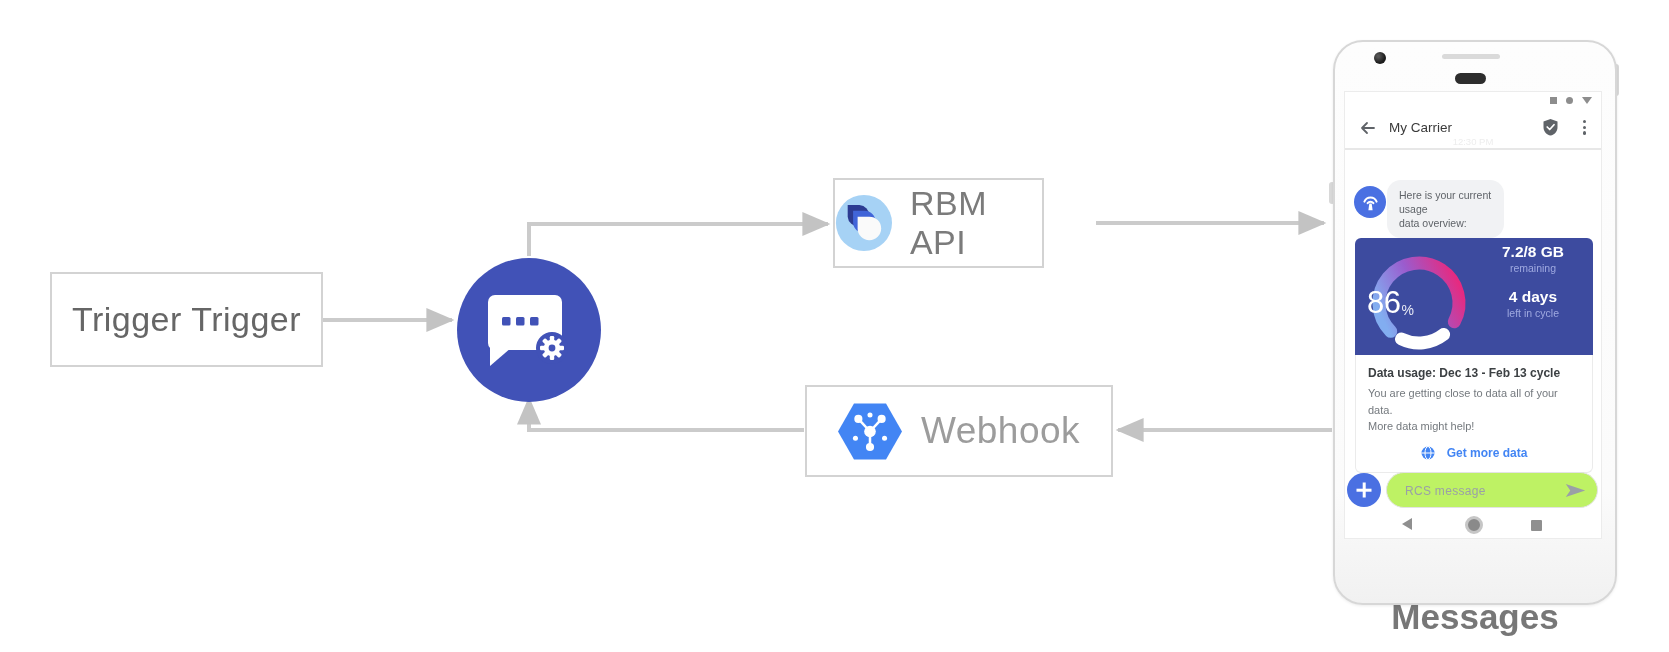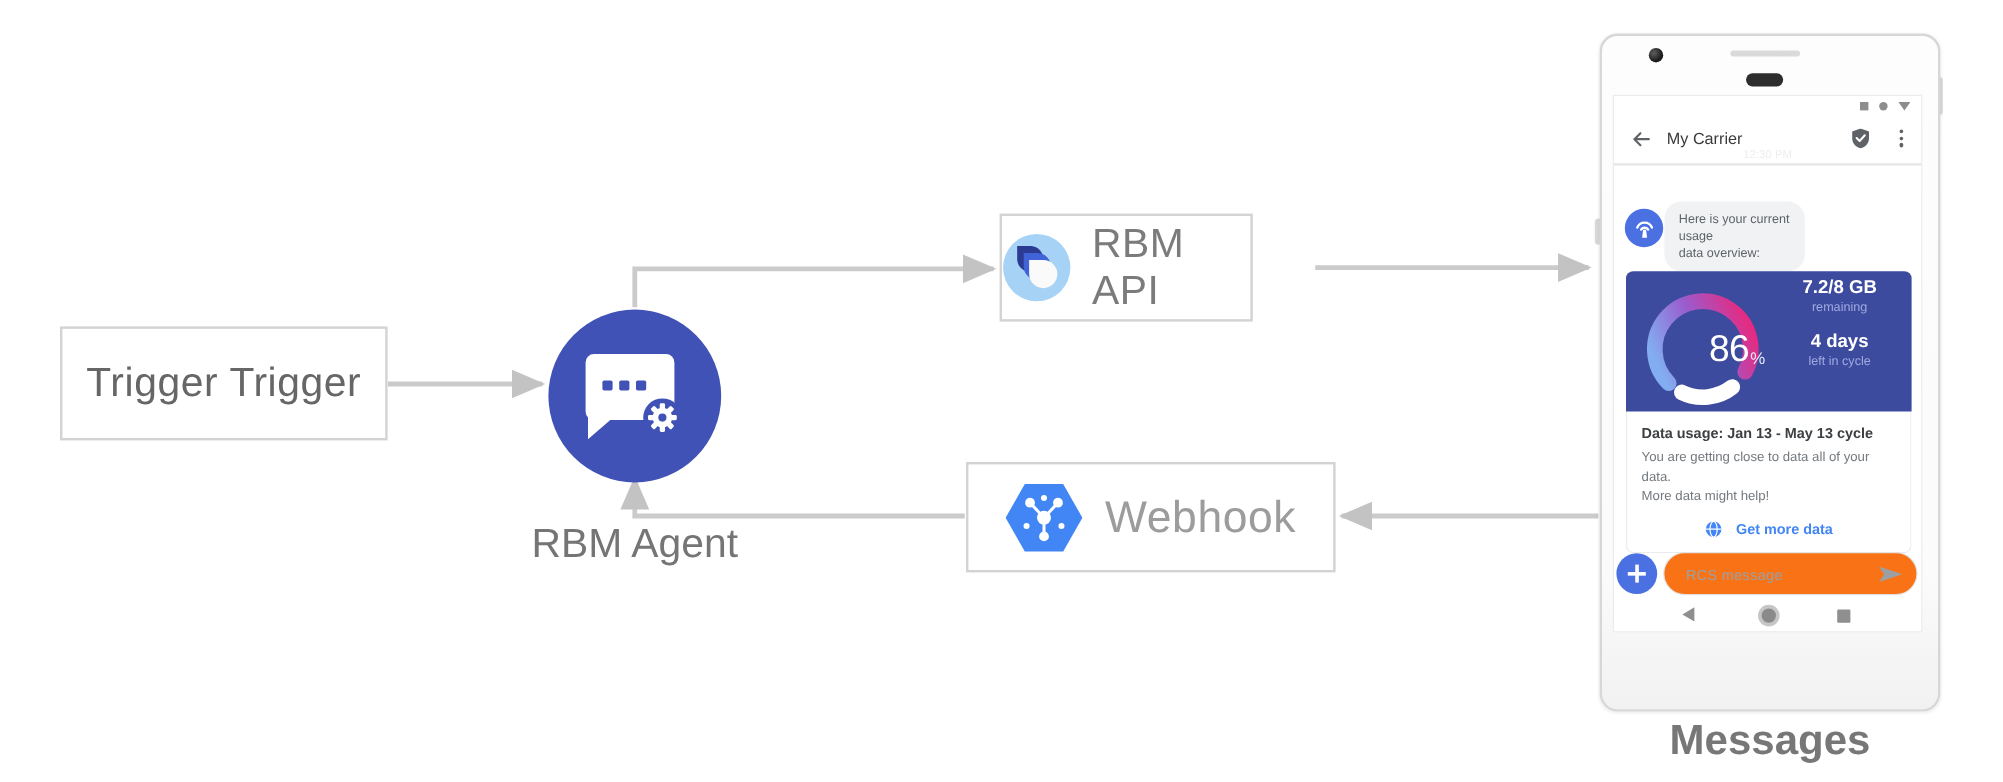--- a/index.html
+++ b/index.html
@@ -19,21 +19,21 @@
   #webhook-box .node-label{font-size:37px;color:#9c9c9c;}
   #rbm-agent-circle{position:absolute;left:457px;top:258px;width:144px;height:144px;border-radius:50%;
             background:var(--agent-circle,#4152b7);z-index:1;display:flex;align-items:center;justify-content:center;}
   #rbm-agent-label{position:absolute;left:409px;top:434px;width:240px;text-align:center;
             font-size:34px;color:#757575;font-weight:300;z-index:1;}
   #messages-label{position:absolute;left:1353px;top:597px;width:244px;text-align:center;
             font-size:35px;color:#777;font-weight:700;z-index:1;}
   
   #phone-nub-left{position:absolute;left:1329px;top:182px;width:6px;height:22px;border-radius:3px;background:#d8d8d8;z-index:1;}
   #phone-nub-power{position:absolute;left:1613px;top:64px;width:6px;height:32px;border-radius:3px;background:#d8d8d8;z-index:1;}
-  #phone-body{position:absolute;left:1333px;top:28px;width:284px;height:565px;border-radius:15px;
+  #phone-body{position:absolute;left:1333px;top:40px;width:284px;height:565px;border-radius:30px;
             background:linear-gradient(#fdfdfd 0%,#fbfbfb 80%,#f1f1f1 100%);
             border:2px solid #d7d7d7;box-sizing:border-box;z-index:2;
             box-shadow:0 1px 3px rgba(0,0,0,.08);}
   #phone-camera{position:absolute;left:39px;top:10px;width:12px;height:12px;border-radius:50%;
             background:radial-gradient(circle at 35% 35%,#555 10%,#1d1d1d 60%);}
   #phone-speaker-slit{position:absolute;left:107px;top:12px;width:58px;height:5px;border-radius:3px;background:#dadada;}
   #phone-earpiece{position:absolute;left:120px;top:31px;width:31px;height:11px;border-radius:6px;background:#2d2d2d;}
   #phone-screen{position:absolute;left:9px;top:49px;width:258px;height:448px;background:#fff;
             border:1px solid #ececec;box-sizing:border-box;}
   
@@ -52,21 +52,21 @@
   
   #agent-avatar{position:absolute;left:9px;top:94px;width:32px;height:32px;border-radius:50%;
             background:var(--avatar-blue,#4a70e2);display:flex;align-items:center;justify-content:center;}
   #agent-bubble{position:absolute;left:42px;top:88px;width:117px;box-sizing:border-box;
             background:#f1f2f4;border-radius:14px;padding:8px 12px;
             font-size:10.5px;line-height:14px;color:#5f6368;}
   
   #usage-card{position:absolute;left:10px;top:146px;width:238px;}
   #usage-card-top{position:relative;height:117px;background:var(--card-background,#3d4b9f);border-radius:6px 6px 0 0;}
   #gauge-wrap{position:absolute;left:12px;top:13px;width:104px;height:104px;}
-  #gauge-text{position:absolute;left:0;top:0;width:104px;height:104px;display:flex;align-items:center;justify-content:flex-end;}
+  #gauge-text{position:absolute;left:0;top:0;width:104px;height:104px;display:flex;align-items:center;justify-content:flex-start;}
   #gauge-text .pct{font-size:31px;color:#fff;font-weight:300;letter-spacing:-.5px;}
   #gauge-text .pct-unit{font-size:14px;color:#e8eaf5;margin-top:13px;margin-left:1px;}
   #usage-stats{position:absolute;left:122px;top:0;width:112px;height:85px;display:flex;flex-direction:column;
             align-items:center;justify-content:center;text-align:center;}
   .stat-value{font-size:15.5px;font-weight:bold;color:#fff;}
   .stat-caption{font-size:10.5px;color:#9fa9e0;margin-top:1px;}
   .stat-gap{height:14px;}
   #usage-card-bottom{background:#fff;border:1.5px solid #ebebeb;border-top:none;border-radius:0 0 6px 6px;
             padding:11px 12px 12px;box-sizing:border-box;}
   #usage-card-title{font-size:12px;font-weight:bold;color:#3c4043;}
@@ -74,21 +74,21 @@
   #usage-card-body{margin-top:5px;}
   #get-more-data{margin-top:11px;display:flex;align-items:center;justify-content:center;gap:12px;cursor:pointer;}
   #get-more-data span{font-size:12px;font-weight:bold;color:var(--action-blue,#4285f4);}
   
   #composer-plus{position:absolute;left:2px;top:381px;width:34px;height:34px;border-radius:50%;
             background:var(--avatar-blue,#4a70e2);}
   #composer-plus::before,#composer-plus::after{content:"";position:absolute;background:#fff;left:50%;top:50%;}
   #composer-plus::before{width:15px;height:2.6px;transform:translate(-50%,-50%);}
   #composer-plus::after{width:2.6px;height:15px;transform:translate(-50%,-50%);}
   #composer-pill{position:absolute;left:41px;top:380px;width:212px;height:36px;border-radius:18px;
-            border:1.5px solid #e3e3e3;background:#f97316;box-sizing:border-box;}
+            border:1.5px solid #e3e3e3;background:#bef264;box-sizing:border-box;}
   #composer-input{position:absolute;left:16px;top:0;height:100%;width:150px;border:none;outline:none;
             font-size:12px;color:#444;background:transparent;font-family:inherit;letter-spacing:.3px;}
   #composer-input::placeholder{color:#9aa0a6;}
   #send-button{position:absolute;right:11px;top:10px;cursor:pointer;}
   
   #nav-back{position:absolute;left:57px;top:426px;width:0;height:0;
             border-top:6.5px solid transparent;border-bottom:6.5px solid transparent;border-right:10px solid #8f8f8f;}
   #nav-home{position:absolute;left:120px;top:424px;width:12px;height:12px;border-radius:50%;
             background:#8a8a8a;border:3px solid #c6c6c6;}
   #nav-recents{position:absolute;left:186px;top:428px;width:11px;height:11px;border-radius:1px;background:#8f8f8f;}
@@ -136,21 +136,20 @@
             <rect x="-2.2" y="-12" width="4.4" height="6" rx="1.2" transform="rotate(180)"></rect>
             <rect x="-2.2" y="-12" width="4.4" height="6" rx="1.2" transform="rotate(225)"></rect>
             <rect x="-2.2" y="-12" width="4.4" height="6" rx="1.2" transform="rotate(270)"></rect>
             <rect x="-2.2" y="-12" width="4.4" height="6" rx="1.2" transform="rotate(315)"></rect>
           </g>
         </g>
         <circle r="3.4" fill="var(--agent-circle,#4152b7)"></circle>
       </g>
     </svg>
   </div>
-  <div id="rbm-agent-label">RBM Agent</div>
 
   <div class="node-box" id="rbm-api-box">
     <svg width="62" height="62" viewBox="0 0 64 64">
       <circle cx="32" cy="32" r="31" fill="var(--rbm-logo-light-blue,#a6d2f5)"></circle>
       <path d="M14,12 L27,12 A12,12 0 1 1 14,25 Z" fill="#2c3b92"></path>
       <path d="M20,18.5 L33,18.5 A12.5,12.5 0 1 1 20,31.5 Z" fill="#4064d8"></path>
       <path d="M25,25 L38,25 A13,13 0 1 1 25,38 Z" fill="#fafafa"></path>
     </svg>
     <span class="node-label">RBM API</span>
   </div>
@@ -245,21 +244,21 @@
           </div>
           <div id="usage-stats">
             <div class="stat-value">7.2/8 GB</div>
             <div class="stat-caption">remaining</div>
             <div class="stat-gap"></div>
             <div class="stat-value">4 days</div>
             <div class="stat-caption">left in cycle</div>
           </div>
         </div>
         <div id="usage-card-bottom">
-          <div id="usage-card-title">Data usage: Jan 13 - May 13 cycle</div>
+          <div id="usage-card-title">Data usage: Dec 13 - Feb 13 cycle</div>
           <div id="usage-card-body">
             <div class="usage-body-line">You are getting close to data all of your data.</div>
             <div class="usage-body-line">More data might help!</div>
           </div>
           <div id="get-more-data">
             <svg width="14" height="14" viewBox="0 0 14 14">
               <circle cx="7" cy="7" r="6.5" fill="var(--action-blue,#4285f4)"></circle>
               <ellipse cx="7" cy="7" rx="3" ry="6.5" stroke="#fff" stroke-width="1" fill="none"></ellipse>
               <line x1="0.5" y1="7" x2="13.5" y2="7" stroke="#fff" stroke-width="1"></line>
             </svg>

